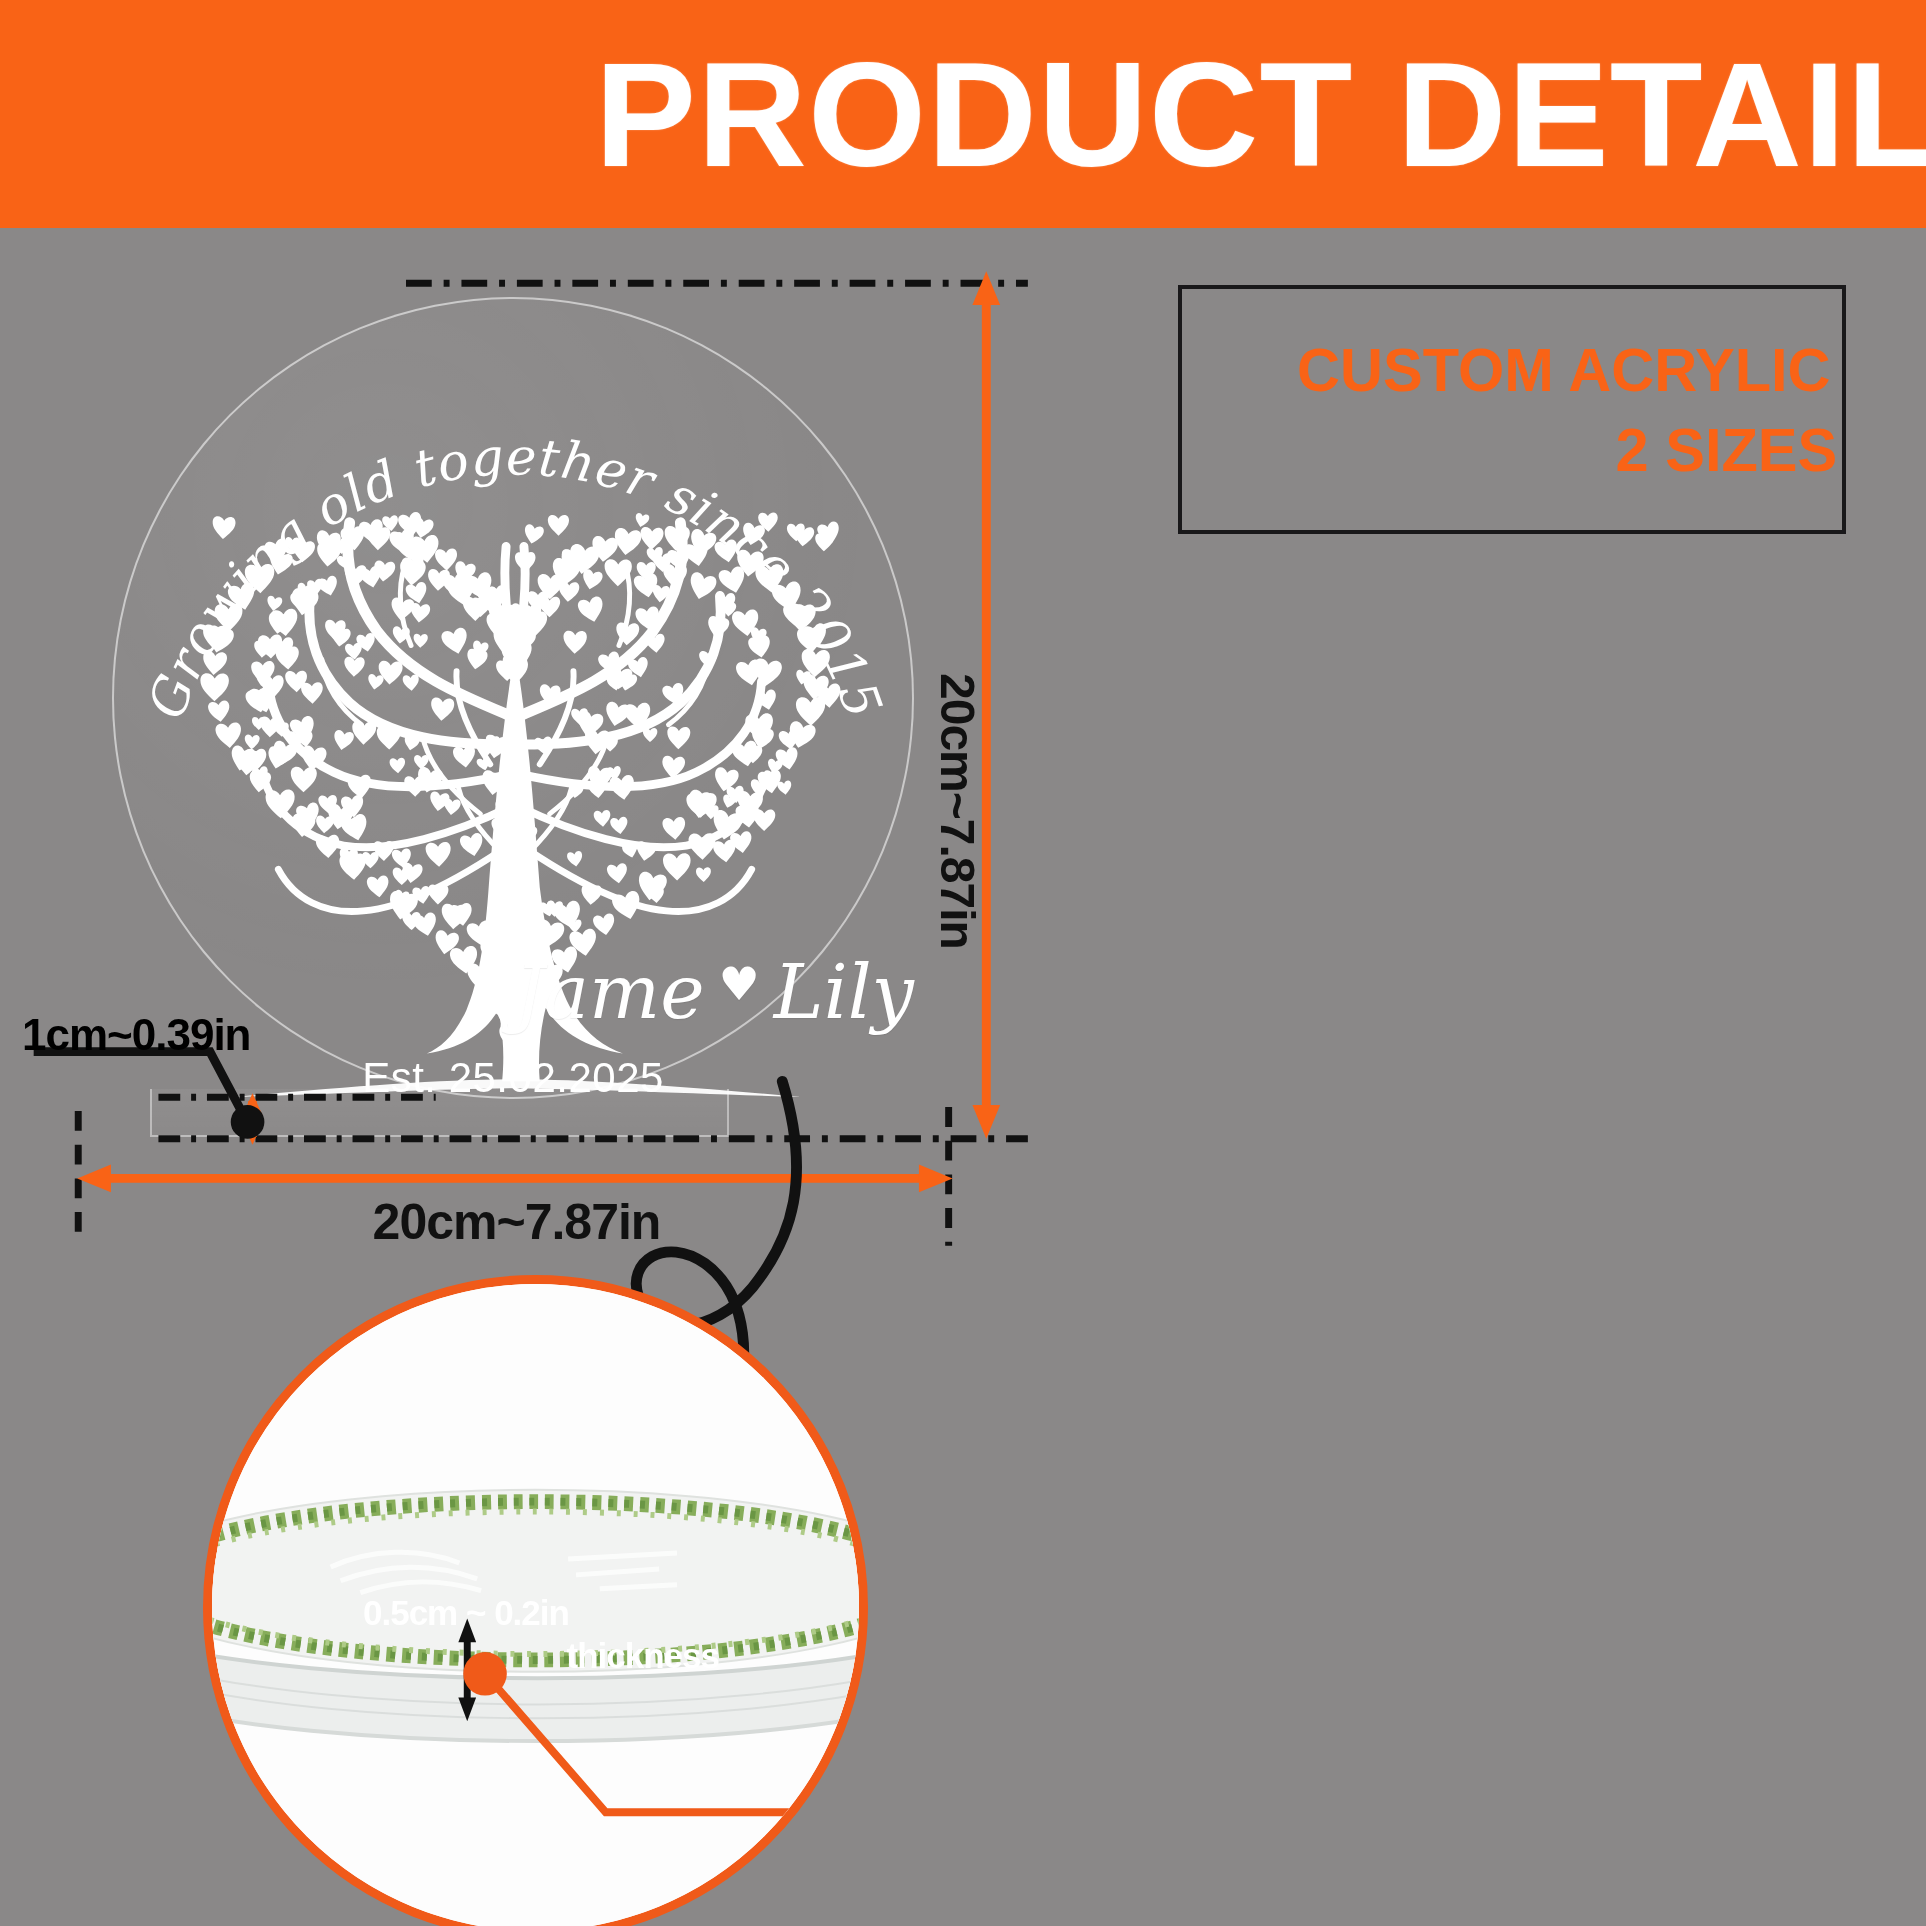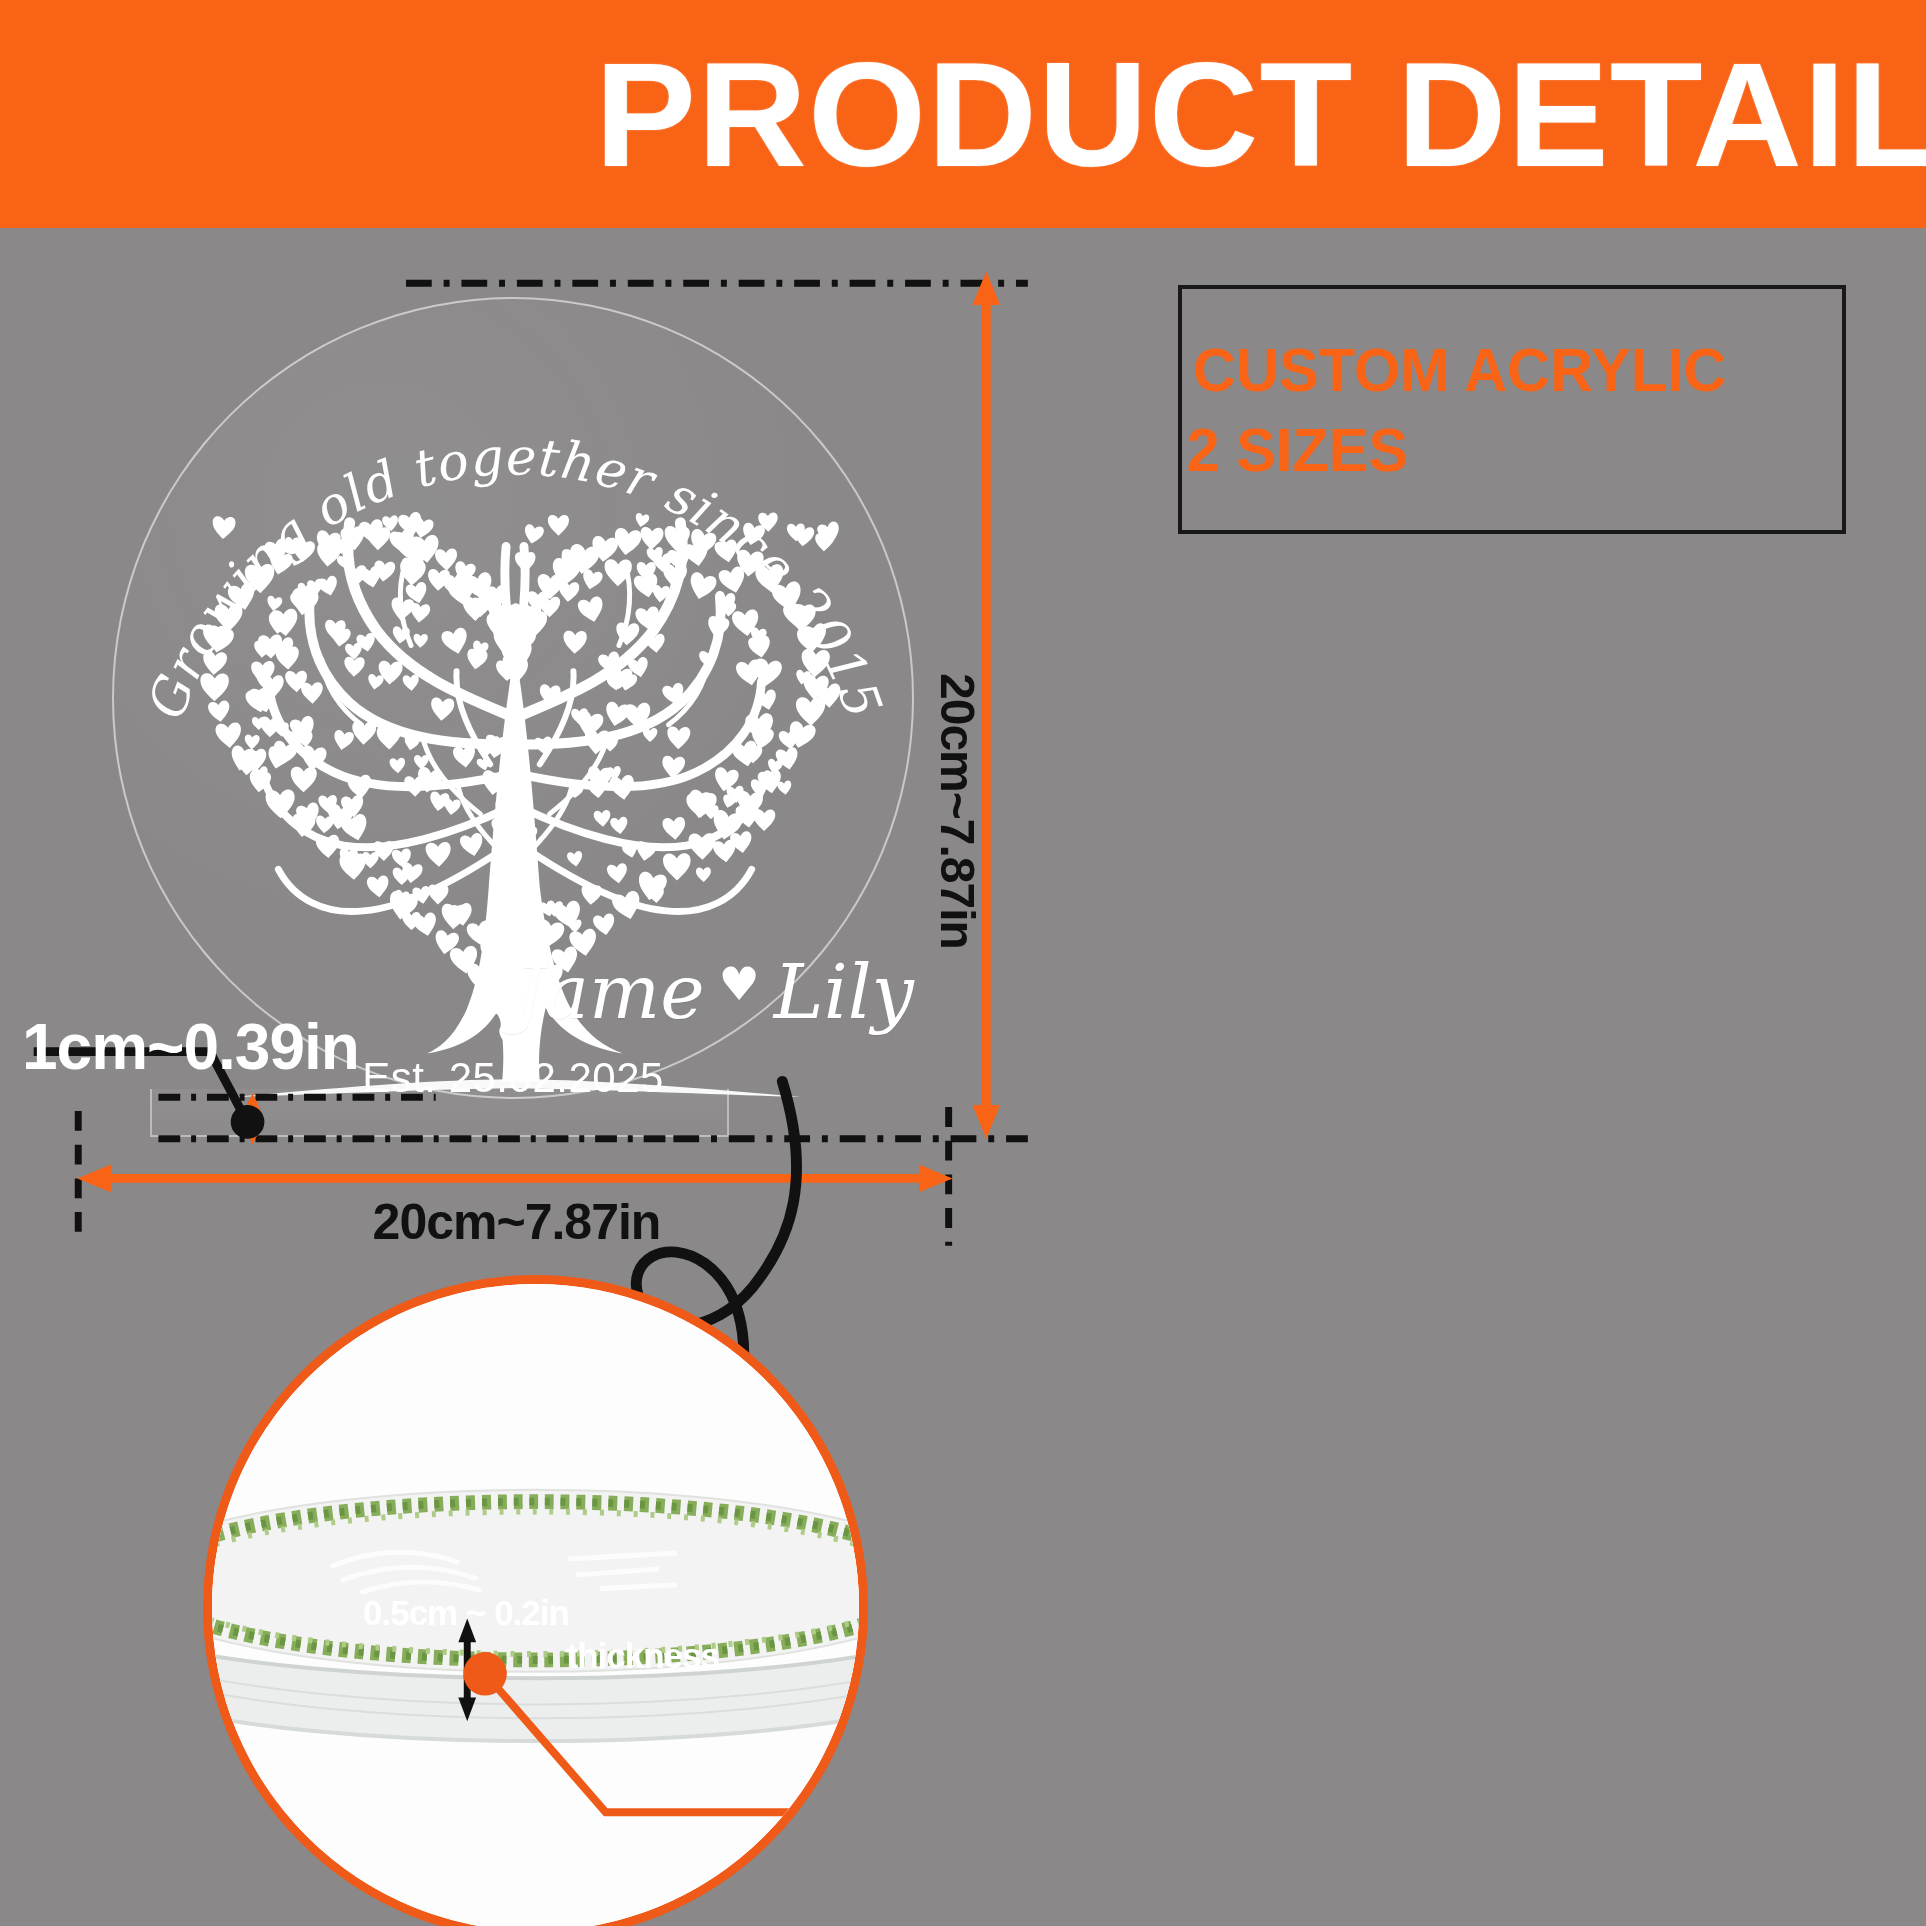--- a/index.html
+++ b/index.html
@@ -17,21 +17,21 @@
     color:#ffffff;font-size:149px;font-weight:bold;line-height:1;
     letter-spacing:1px;transform:scaleX(1.02);
     text-shadow:0 0 2px rgba(255,255,255,.35);
     font-family:"Liberation Sans",sans-serif;
   }
 
   
   #acrylic-box{
     position:absolute;left:1178px;top:285px;width:668px;height:249px;
     border:4px solid #19181a;box-sizing:border-box;
-    display:flex;flex-direction:column;align-items:flex-start;justify-content:center;
+    display:flex;flex-direction:column;align-items:flex-end;justify-content:center;
   }
   #acrylic-box .line{
     color:#f96316;font-weight:bold;font-size:62px;line-height:1.28;
     white-space:nowrap;transform:scaleX(.96);
   }
 
   
   #disc{
     position:absolute;left:112px;top:297px;width:802px;height:802px;
     border-radius:50%;
@@ -66,21 +66,21 @@
     color:#111;font-weight:bold;font-size:48px;white-space:nowrap;
     transform:rotate(90deg);transform-origin:left top;
     letter-spacing:-1px;
   }
   #dim-horizontal{
     position:absolute;left:81px;top:1193px;width:871px;text-align:center;
     color:#111;font-weight:bold;font-size:50px;letter-spacing:-1px;
   }
   #dim-thickness-side{
     position:absolute;left:22px;top:1010px;
-    color:#ffffff;font-weight:bold;font-size:64px;white-space:nowrap;letter-spacing:-1px;
+    color:#000000;font-weight:bold;font-size:44px;white-space:nowrap;letter-spacing:-1px;
   }
 
   
   #magnifier{
     position:absolute;left:203px;top:1275px;width:665px;height:665px;
     border-radius:50%;border:9px solid #f05a19;box-sizing:border-box;
     background:#fdfdfd;overflow:hidden;
   }
   #mag-photo{position:absolute;left:0;top:0;}
   #thick-label{

